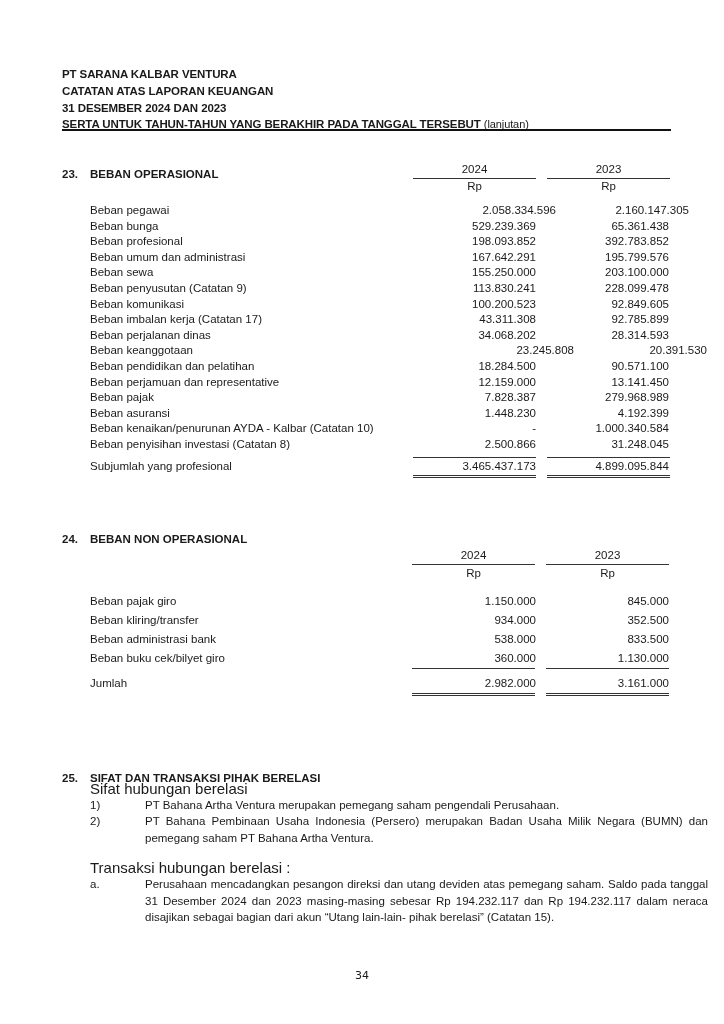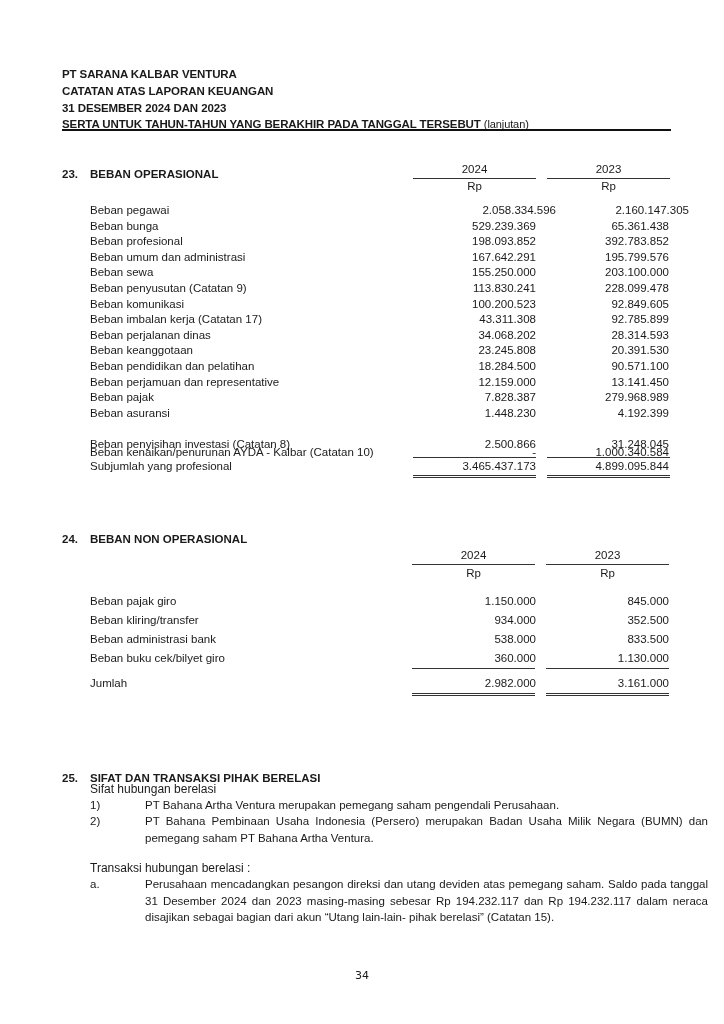--- a/index.html
+++ b/index.html
@@ -16,21 +16,21 @@
 
   .tbl { position: absolute; left: 90px; width: 581px; font-size: 11.5px; }
   .col-h { position: absolute; text-align: center; width: 123px; }
   .col-line { position: absolute; height: 1px; background: #333; width: 123px; }
   .col-dline { position: absolute; height: 3px; border-top: 1px solid #333; border-bottom: 1px solid #333; width: 123px; box-sizing: border-box; }
   .row { position: absolute; left: 0; width: 581px; height: 15px; line-height: 15px; }
   .row .lbl { position: absolute; left: 0; white-space: nowrap; }
   .row .v1 { position: absolute; right: 135px; text-align: right; white-space: nowrap; }
   .row .v2 { position: absolute; right: 2px; text-align: right; white-space: nowrap; }
 
-  .para { position: absolute; left: 90px; width: 582px; font-size: 12px; line-height: 16px; }
+  .para { position: absolute; left: 90px; width: 582px; font-size: 15px; line-height: 16px; }
   .li { position: absolute; font-size: 11.5px; line-height: 16.5px; }
   .li .mark { position: absolute; left: 0; }
   .li .txt { position: absolute; left: 19px; width: 563px; text-align: justify; padding-left: 36px; }
   .pageno { left: 0; width: 724px; text-align: center; top: 969px; font-family: "DejaVu Sans", sans-serif; font-size: 11px; }
 </style>
 </head>
 <body>
 
 <div class="abs hdr" style="top:67px;">PT SARANA KALBAR VENTURA</div>
 <div class="abs hdr" style="top:84px;">CATATAN ATAS LAPORAN KEUANGAN</div>
@@ -91,21 +91,21 @@
   <div class="row" style="top:149.2px;">
       <span class="lbl">Beban imbalan kerja (Catatan 17)</span>
       <span class="v1">43.311.308</span>
       <span class="v2">92.785.899</span>
     </div>
   <div class="row" style="top:164.8px;">
       <span class="lbl">Beban perjalanan dinas</span>
       <span class="v1">34.068.202</span>
       <span class="v2">28.314.593</span>
     </div>
-  <div class="row" style="top:180.4px;">
+  <div class="row" style="top:180.4px;padding-left:38px;">
       <span class="lbl">Beban keanggotaan</span>
       <span class="v1">23.245.808</span>
       <span class="v2">20.391.530</span>
     </div>
   <div class="row" style="top:196px;">
       <span class="lbl">Beban pendidikan dan pelatihan</span>
       <span class="v1">18.284.500</span>
       <span class="v2">90.571.100</span>
     </div>
   <div class="row" style="top:211.6px;">
@@ -116,21 +116,21 @@
   <div class="row" style="top:227.2px;">
       <span class="lbl">Beban pajak</span>
       <span class="v1">7.828.387</span>
       <span class="v2">279.968.989</span>
     </div>
   <div class="row" style="top:242.8px;">
       <span class="lbl">Beban asuransi</span>
       <span class="v1">1.448.230</span>
       <span class="v2">4.192.399</span>
     </div>
-  <div class="row" style="top:258.4px;margin-top:24px;">
+  <div class="row" style="top:258.4px;">
       <span class="lbl">Beban kenaikan/penurunan AYDA - Kalbar (Catatan 10)</span>
       <span class="v1">-</span>
       <span class="v2">1.000.340.584</span>
     </div>
   <div class="row" style="top:274px;">
       <span class="lbl">Beban penyisihan investasi (Catatan 8)</span>
       <span class="v1">2.500.866</span>
       <span class="v2">31.248.045</span>
     </div>
 

